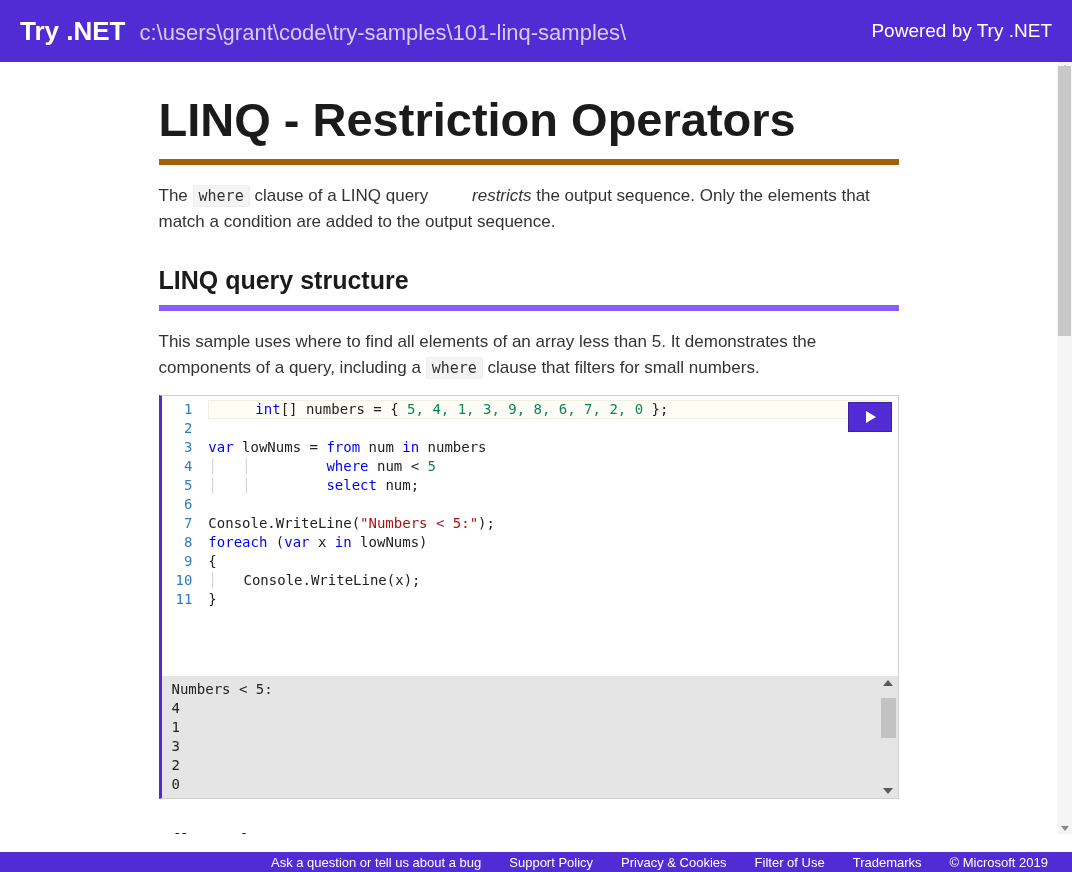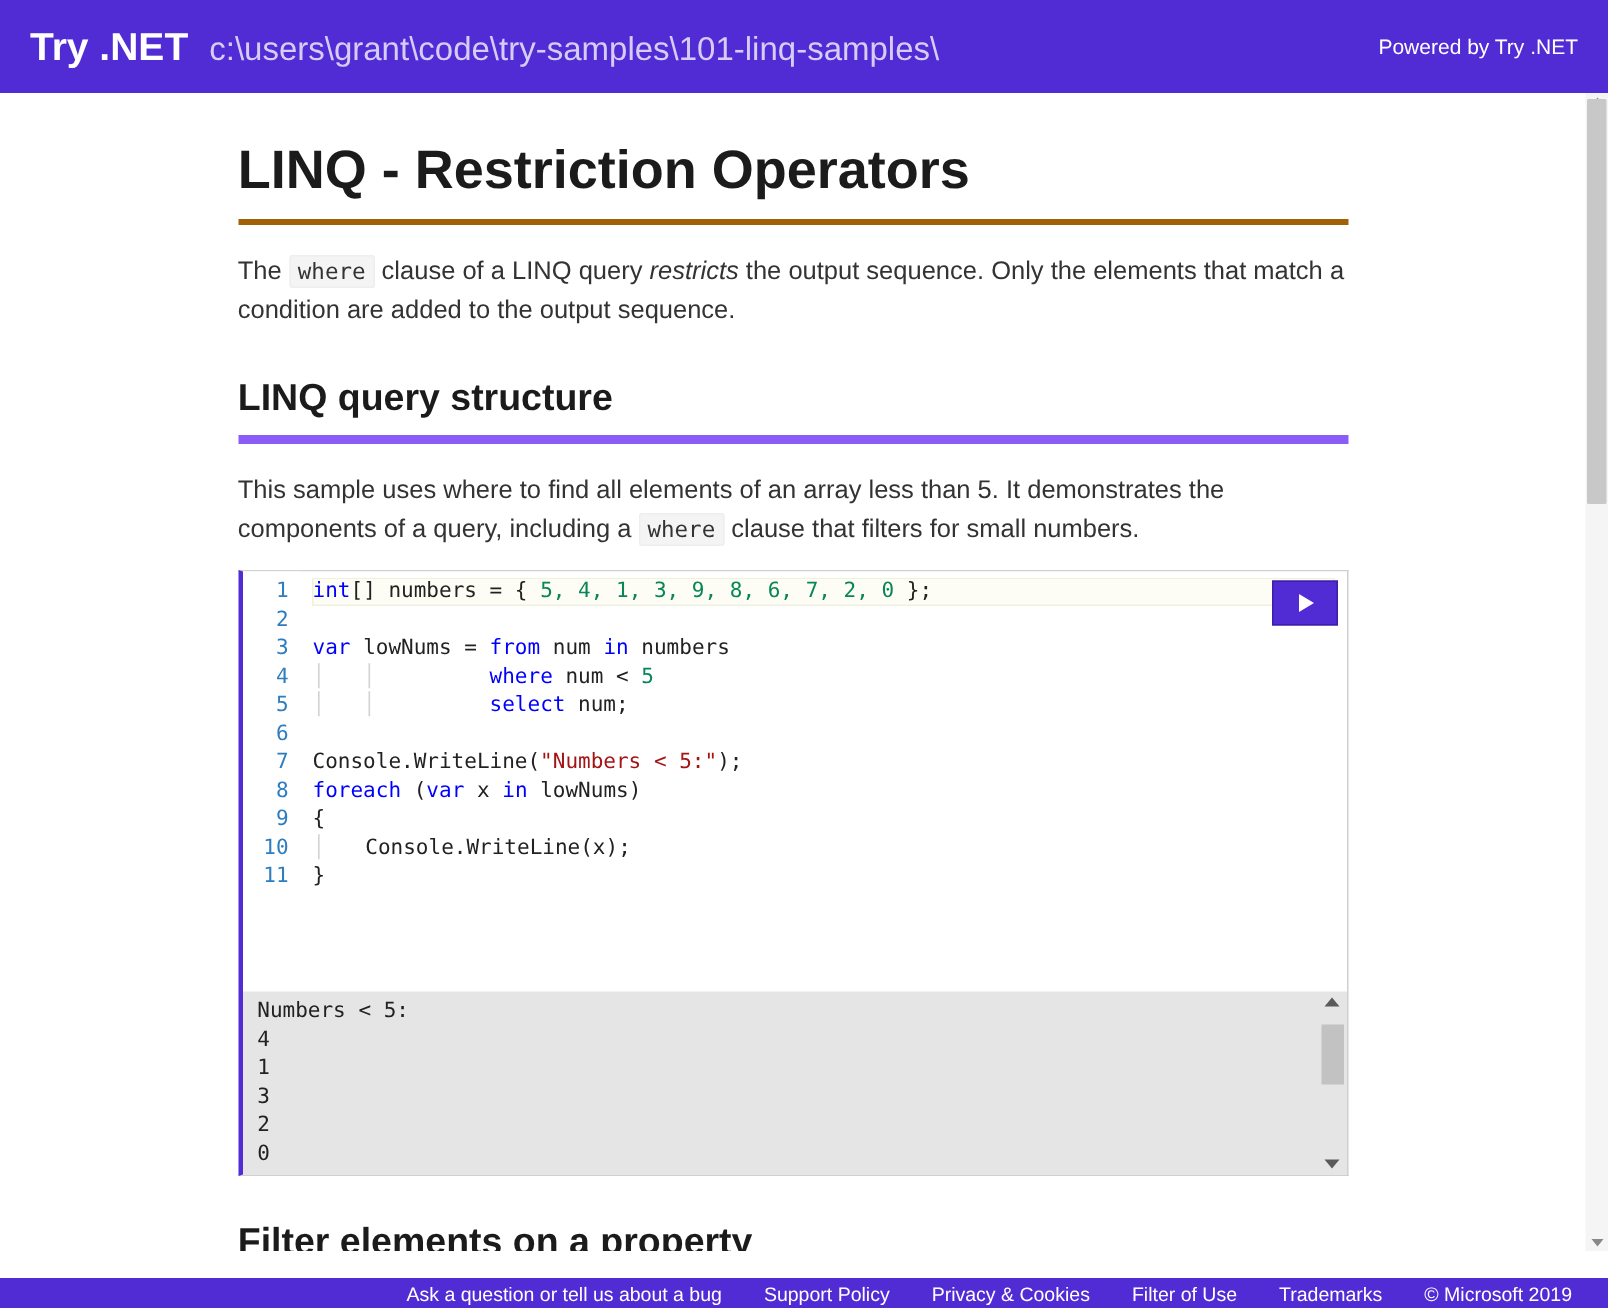--- a/index.html
+++ b/index.html
@@ -18,40 +18,40 @@
   height: 62px;
   display: flex;
   align-items: center;
   padding: 0 20px;
   font-size: 22px;
   justify-content: space-between;
 }
 .header-left { display: flex; align-items: baseline; gap: 14px; }
 .app-name { font-weight: 600; font-size: 26px; }
 .path { color: #d6cdf7; font-size: 22px; }
-.powered { font-size: 14px; }
+.powered { font-size: 19px; }
 .scroll-area {
   position: absolute;
   top: 62px;
   bottom: 38px;
   left: 0;
   right: 15px;
   overflow: hidden;
   padding: 30px 0 0 0;
 }
 .content {
   width: 740px;
   margin: 0 auto;
 }
 h1 {
-  font-size: 36px;
+  font-size: 47px;
   font-weight: 700;
   color: #1b1b1b;
   padding-bottom: 12px;
-  border-bottom: 4px solid #a16207;
+  border-bottom: 6px solid #a16207;
   margin-bottom: 18px;
 }
 h2 {
   font-size: 25px;
   font-weight: 700;
   color: #1b1b1b;
   padding-bottom: 10px;
   border-bottom: 6px solid #8b5cf6;
   margin-top: 30px;
   margin-bottom: 18px;
@@ -64,21 +64,21 @@
 }
 p { font-size: 17px; line-height: 1.55; color: #333; margin-bottom: 6px; }
 code.inline {
   background: #f4f4f4;
   border: 1px solid #eee;
   border-radius: 2px;
   padding: 1px 5px;
   font-family: Consolas, monospace;
   font-size: 15px;
 }
-em { font-style: italic; }
+em { font-style: italic; margin-left: 39px; }
 .editor-wrap {
   margin-top: 14px;
   border: 1px solid #d0d0d0;
   border-left: 3px solid #512bd4;
   position: relative;
 }
 .editor {
   display: flex;
   font-family: Consolas, monospace;
   font-size: 14px;
@@ -95,21 +95,21 @@
   line-height: 19px;
   user-select: none;
 }
 .code {
   padding: 4px 8px;
   line-height: 19px;
   flex: 1;
   white-space: pre;
 }
 .code .ln { display: block; height: 19px; }
-.code .ln.hl { background: #fdfdf6; box-shadow: inset 0 0 0 1px #f0f0e0; }
+.code .ln.hl { background: #fdfdf6; box-shadow: inset 0 0 0 1px #f0f0e0; padding-left: 47px; }
 .kw { color: #0000ff; }
 .num { color: #098658; }
 .str { color: #a31515; }
 .guide { color: #d4d4d4; }
 .run-btn {
   position: absolute;
   top: 6px;
   right: 6px;
   width: 44px;
   height: 30px;

